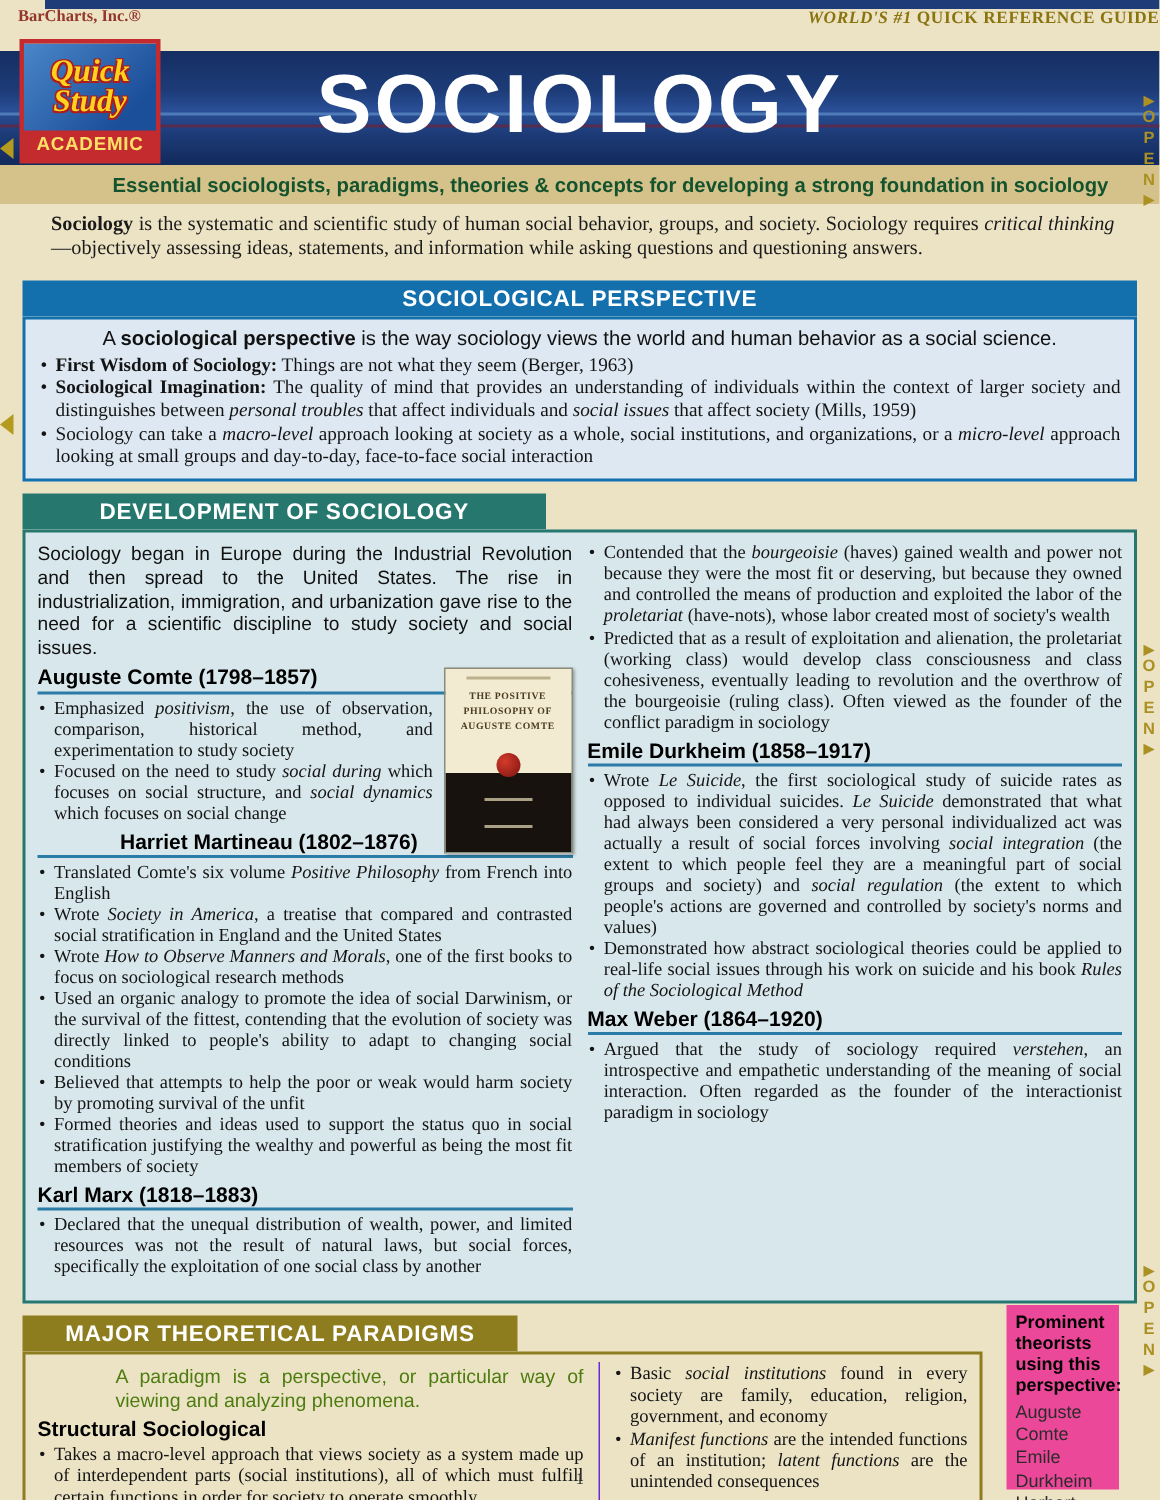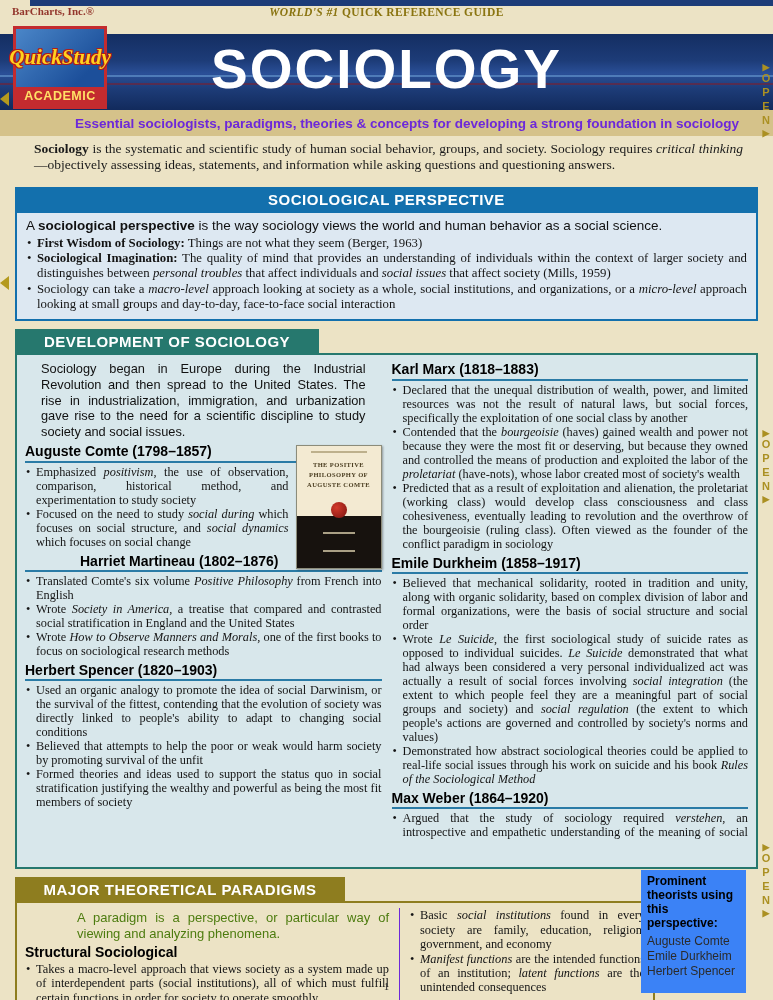--- a/index.html
+++ b/index.html
@@ -5,57 +5,57 @@
   html,body{margin:0;padding:0;}
   body{
     width:773px;height:1000px;position:relative;overflow:hidden;
     background:#ece3c5;font-family:"Liberation Sans",sans-serif;
     -webkit-font-smoothing:antialiased;
   }
   
   .top-navy-strip{position:absolute;top:0;left:30px;right:0;height:6px;background:#1d3c78;}
   .topstrip{position:relative;height:34px;}
   .publisher{position:absolute;left:12px;top:5px;font:700 11px "Liberation Serif",serif;color:#93362c;}
-  .tagline{position:absolute;left:0;right:0;top:6px;text-align:center;
+  .tagline{position:absolute;left:0;right:0;top:6px;text-align:right;
     font:700 11.5px "Liberation Serif",serif;color:#8a7410;letter-spacing:.4px;}
   .tagline .it{font-style:italic;}
   .banner{position:relative;height:76px;
     background:linear-gradient(180deg,#142e62 0%,#1d3c78 35%,#2a4f97 52%,#1d3c78 72%,#122a5c 100%);}
   .banner .streak1{position:absolute;left:0;right:0;top:54%;height:2px;background:#6fa4d8;opacity:.55;}
   .banner .streak2{position:absolute;left:0;right:0;top:64%;height:2px;background:#7a2030;opacity:.6;}
   .main-title{position:absolute;left:0;right:0;top:8px;text-align:center;color:#fff;
     font:700 55px/1 "Liberation Sans",sans-serif;letter-spacing:2px;}
   .qs-logo{position:absolute;left:13px;top:26px;width:88px;height:77px;border:3px solid #c32b2f;
     background:linear-gradient(135deg,#4a86c8 0%,#1c4f9a 70%);z-index:5;display:flex;flex-direction:column;}
-  .qs-words{flex:1;display:flex;flex-direction:row;align-items:center;justify-content:center;}
+  .qs-words{flex:1;display:flex;flex-direction:column;align-items:center;justify-content:center;}
   .qs-words span{display:block;font:700 italic 21px/0.95 "Liberation Serif",serif;color:#ffd21e;
     text-shadow:1px 1px 0 #b01c1c,-1px 1px 0 #b01c1c,1px -1px 0 #b01c1c,-1px -1px 0 #b01c1c;}
   .qs-band{height:19px;background:#c32b2f;display:flex;align-items:center;justify-content:center;
     font:700 12.5px/1 "Liberation Sans",sans-serif;color:#ffe066;letter-spacing:.5px;}
   .tanbar{height:26px;background:#d5c28a;display:flex;align-items:center;justify-content:center;}
-  .tanbar div{font:700 13.5px "Liberation Sans",sans-serif;color:#6d28d9;margin-left:41px;}
+  .tanbar div{font:700 13.5px "Liberation Sans",sans-serif;color:#14532d;margin-left:41px;}
   .intro{padding:5px 30px 8px 34px;font:13.5px/1.18 "Liberation Serif",serif;color:#1a1a1a;text-align:justify;}
   
   .section{margin:6px 15px 0 15px;position:relative;}
   .sec-header{color:#fff;font:700 15px/1 "Liberation Sans",sans-serif;letter-spacing:.5px;
     text-align:center;padding:5px 0 4px;}
   
   .persp .sec-header{background:#1370ad;}
   .persp .sec-body{border:2px solid #1370ad;background:#dde8f2;padding:5px 9px 7px;}
-  .persp .lead{font:13.5px/1.25 "Liberation Sans",sans-serif;color:#111;margin:0 0 1px;}
+  .persp .lead{font:13.5px/1.25 "Liberation Sans",sans-serif;color:#111;margin:0 0 1px;text-align:center;}
   ul.bullets{list-style:none;margin:0;padding:0;}
   ul.bullets li{position:relative;padding-left:11px;font:12.8px/1.2 "Liberation Serif",serif;
     color:#141414;text-align:justify;}
   ul.bullets li::before{content:"•";position:absolute;left:1px;}
   
   .dev{margin-top:8px;}
-  .dev .sec-header{background:#26786e;width:304px;box-sizing:border-box;}
+  .dev .sec-header{background:#26786e;width:349px;box-sizing:border-box;}
   .dev .sec-body{border:2px solid #26786e;background:#d8e7eb;padding:6px 8px;
     height:516px;box-sizing:border-box;column-count:2;column-gap:10px;column-fill:auto;overflow:hidden;}
-  .dev .lead{font:12.8px/1.22 "Liberation Sans",sans-serif;margin:0 16px 3px;text-align:justify;color:#111;}
+  .dev .lead{font:12.8px/1.22 "Liberation Sans",sans-serif;margin:0 0 3px;text-align:justify;color:#111;}
   .entry h3{font:700 14px/1.15 "Liberation Sans",sans-serif;color:#000;margin:4px 0 2px;
     padding-bottom:1px;border-bottom:2px solid #2a7ba6;break-after:avoid;}
   .entry.sub h3{text-indent:55px;}
   .entry ul.bullets li{font-size:12.3px;line-height:1.14;}
   .book{float:right;width:84px;height:122px;margin:2px 0 4px 7px;border:1px solid #8c8c7a;
     background:linear-gradient(180deg,#f3ead2 0 57%,#17120e 57% 100%);position:relative;
     box-shadow:1px 1px 2px rgba(0,0,0,.35);}
   .book .btitle{position:absolute;top:14px;left:5px;right:5px;text-align:center;
     font:700 6.5px/1.5 "Liberation Serif",serif;color:#4a3d20;letter-spacing:.4px;}
   .book .emblem{position:absolute;top:52%;left:50%;width:16px;height:16px;margin:-8px 0 0 -8px;
@@ -66,21 +66,21 @@
   
   .para{margin-top:8px;}
   .para .sec-header{background:#8e7d1f;width:330px;box-sizing:border-box;text-align:center;}
   .para .sec-body{border:2px solid #8e7d1f;background:#ece3c5;width:640px;box-sizing:border-box;
     min-height:82px;padding:5px 8px 7px;display:flex;}
   .para .col1{width:374px;padding-right:10px;box-sizing:border-box;}
   .para .col2{flex:1;border-left:1px solid #6d28d9;padding-left:9px;}
   .para .lead{font:13px/1.2 "Liberation Sans",sans-serif;margin:2px 0 3px 52px;color:#4d7c0f;text-align:justify;}
   .para h3{font:700 14px/1.1 "Liberation Sans",sans-serif;margin:2px 0 2px;color:#000;}
   .para ul.bullets li{font-size:12.4px;line-height:1.16;}
-  .sidebar{position:absolute;top:-7px;right:12px;width:105px;height:123px;background:#3b82f6;
+  .sidebar{position:absolute;top:-7px;right:12px;width:75px;height:123px;background:#ec4899;
     padding:5px 6px;box-sizing:border-box;z-index:4;margin-left:33px;}
   .sidebar .sb-head{font:700 12px/1.15 "Liberation Sans",sans-serif;color:#000;margin-bottom:3px;}
   .sidebar ul{list-style:none;margin:0;padding:0;}
   .sidebar li{font:12px/1.28 "Liberation Sans",sans-serif;color:#2b2b2b;}
   
   .pagenum{position:absolute;bottom:8px;left:0;right:0;text-align:center;
     font:11px "Liberation Serif",serif;color:#333;}
   
   .open-tab{position:absolute;right:1px;width:13px;writing-mode:vertical-rl;text-orientation:upright;
     color:#ab9022;font:700 11px "Liberation Sans",sans-serif;letter-spacing:2px;text-align:center;z-index:9;}
@@ -162,21 +162,20 @@
           <h3>Harriet Martineau (1802–1876)</h3>
           <ul class="bullets">
 
           <li>Translated Comte's six volume <i>Positive Philosophy</i> from French into English</li>
             <li>Wrote <i>Society in America</i>, a treatise that compared and contrasted social stratification in England and the United States</li>
             <li>Wrote <i>How to Observe Manners and Morals</i>, one of the first books to focus on sociological research methods</li>
           </ul>
         </div>
         <div class="entry">
 
-          <h3>Herbert Spencer (1820–1903)</h3>
           <ul class="bullets">
 
           <li>Used an organic analogy to promote the idea of social Darwinism, or the survival of the fittest, contending that the evolution of society was directly linked to people's ability to adapt to changing social conditions</li>
             <li>Believed that attempts to help the poor or weak would harm society by promoting survival of the unfit</li>
             <li>Formed theories and ideas used to support the status quo in social stratification justifying the wealthy and powerful as being the most fit members of society</li>
           </ul>
         </div>
         <div class="entry">
 
           <h3>Karl Marx (1818–1883)</h3>
@@ -185,21 +184,20 @@
           <li>Declared that the unequal distribution of wealth, power, and limited resources was not the result of natural laws, but social forces, specifically the exploitation of one social class by another</li>
             <li>Contended that the <i>bourgeoisie</i> (haves) gained wealth and power not because they were the most fit or deserving, but because they owned and controlled the means of production and exploited the labor of the <i>proletariat</i> (have-nots), whose labor created most of society's wealth</li>
             <li>Predicted that as a result of exploitation and alienation, the proletariat (working class) would develop class consciousness and class cohesiveness, eventually leading to revolution and the overthrow of the bourgeoisie (ruling class). Often viewed as the founder of the conflict paradigm in sociology</li>
           </ul>
         </div>
         <div class="entry">
 
           <h3>Emile Durkheim (1858–1917)</h3>
           <ul class="bullets">
 
-          <li>Believed that mechanical solidarity, rooted in tradition and unity, along with organic solidarity, based on complex division of labor and formal organizations, were the basis of social structure and social order</li>
             <li>Wrote <i>Le Suicide</i>, the first sociological study of suicide rates as opposed to individual suicides. <i>Le Suicide</i> demonstrated that what had always been considered a very personal individualized act was actually a result of social forces involving <i>social integration</i> (the extent to which people feel they are a meaningful part of social groups and society) and <i>social regulation</i> (the extent to which people's actions are governed and controlled by society's norms and values)</li>
             <li>Demonstrated how abstract sociological theories could be applied to real-life social issues through his work on suicide and his book <i>Rules of the Sociological Method</i></li>
           </ul>
         </div>
         <div class="entry">
 
           <h3>Max Weber (1864–1920)</h3>
           <ul class="bullets">
 
           <li>Argued that the study of sociology required <i>verstehen</i>, an introspective and empathetic understanding of the meaning of social interaction. Often regarded as the founder of the interactionist paradigm in sociology</li>

